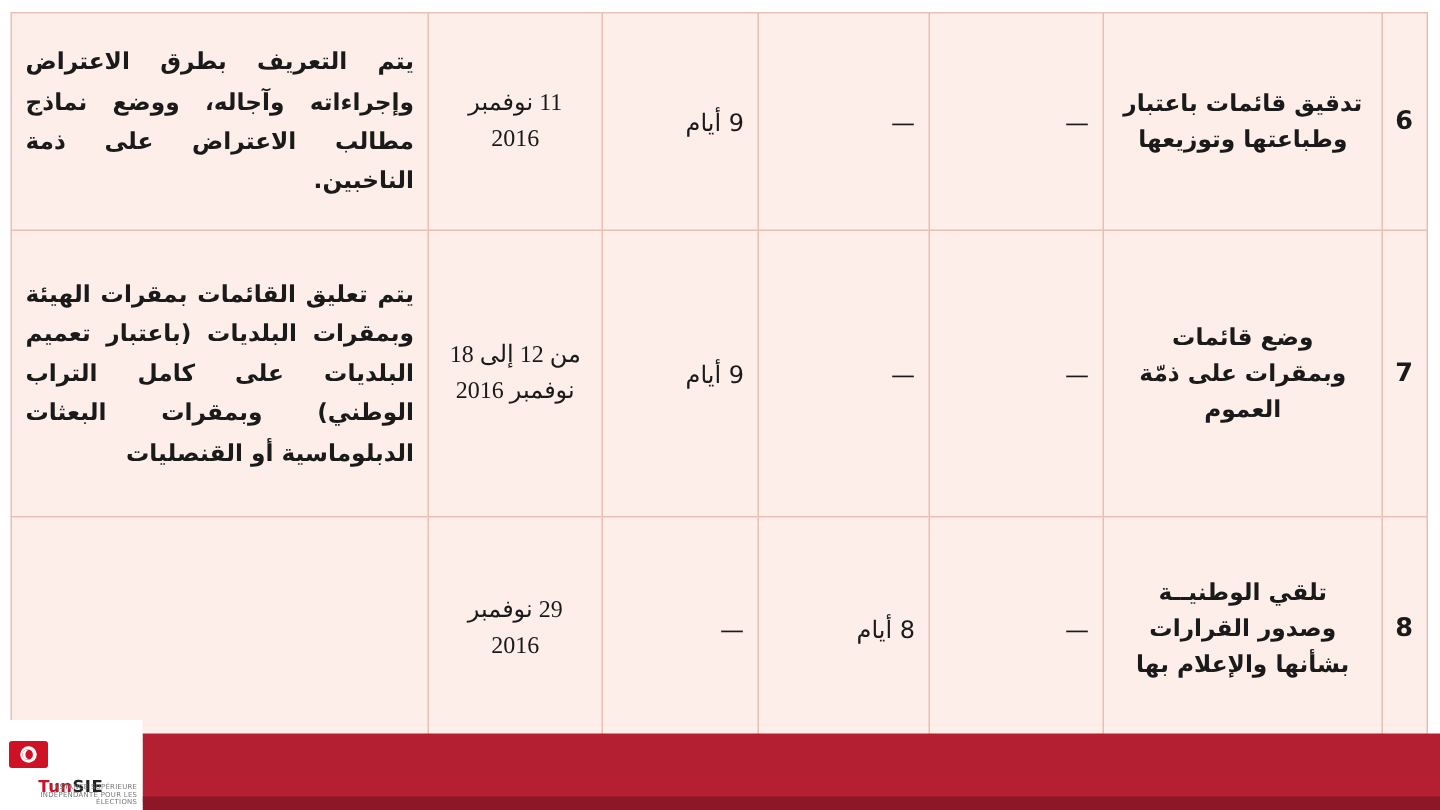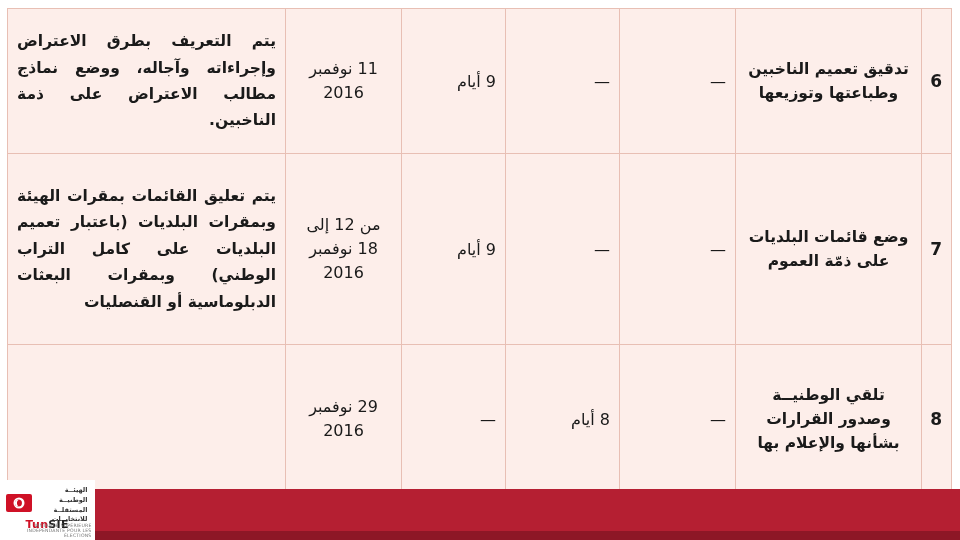--- a/index.html
+++ b/index.html
@@ -68,20 +68,21 @@
   td.cell-c {
     text-align: right;
     font-size: 16px;
     color: #1a1a1a;
   }
   td.cell-date {
     text-align: center;
     font-size: 16px;
     line-height: 1.5;
     color: #1a1a1a;
+    font-family: Liberation Serif, serif;
   }
   td.desc {
     text-align: justify;
     text-align-last: right;
     font-size: 15.5px;
     line-height: 1.7;
     color: #1a1a1a;
     font-weight: bold;
   }
   .dash {
@@ -211,30 +212,30 @@
           <col class="c-title">
           <col class="c-col1">
           <col class="c-col2">
           <col class="c-col3">
           <col class="c-date">
           <col class="c-desc">
       </colgroup>
       <tbody>
         <tr class="r6">
           <td class="idx">6</td>
-          <td class="title">تدقيق تعميم الناخبين وطباعتها وتوزيعها</td>
+          <td class="title">تدقيق قائمات باعتبار وطباعتها وتوزيعها</td>
           <td class="cell-c dash">—</td>
           <td class="cell-c dash">—</td>
           <td class="cell-c">9 أيام</td>
           <td class="cell-date">11 نوفمبر 2016</td>
           <td class="desc">يتم التعريف بطرق الاعتراض وإجراءاته وآجاله، ووضع نماذج مطالب الاعتراض على ذمة الناخبين.</td>
         </tr>
         <tr class="r7">
           <td class="idx">7</td>
-          <td class="title">وضع قائمات البلديات على ذمّة العموم</td>
+          <td class="title">وضع قائمات وبمقرات على ذمّة العموم</td>
           <td class="cell-c dash">—</td>
           <td class="cell-c dash">—</td>
           <td class="cell-c">9 أيام</td>
           <td class="cell-date">من 12 إلى 18 نوفمبر 2016</td>
           <td class="desc">يتم تعليق القائمات بمقرات الهيئة وبمقرات البلديات (باعتبار تعميم البلديات على كامل التراب الوطني) وبمقرات البعثات الدبلوماسية أو القنصليات</td>
         </tr>
         <tr class="r8">
           <td class="idx">8</td>
           <td class="title">تلقي الوطنيــة وصدور القرارات بشأنها والإعلام بها</td>
           <td class="cell-c dash">—</td>
@@ -245,26 +246,20 @@
         </tr>
       </tbody>
     </table>
   </div>
 
   <div class="footer">
     <div class="footer-bar"></div>
     <div class="footer-bar-dark"></div>
     <div class="logo-box">
       <div class="logo-inner">
-        <div class="logo-lines">
-          <span>الهيئــة</span>
-          <span>الوطنيــة</span>
-          <span>المستقلــة</span>
-          <span>للانتخابــات</span>
-        </div>
         <div class="logo-flag">
           <div class="circle"></div>
           <div class="crescent"></div>
         </div>
         <div class="logo-name"><span class="red">Tun</span><span>SIE</span></div>
         <div class="logo-sub">INSTANCE SUPÉRIEURE INDÉPENDANTE POUR LES ÉLECTIONS</div>
       </div>
     </div>
   </div>
 

